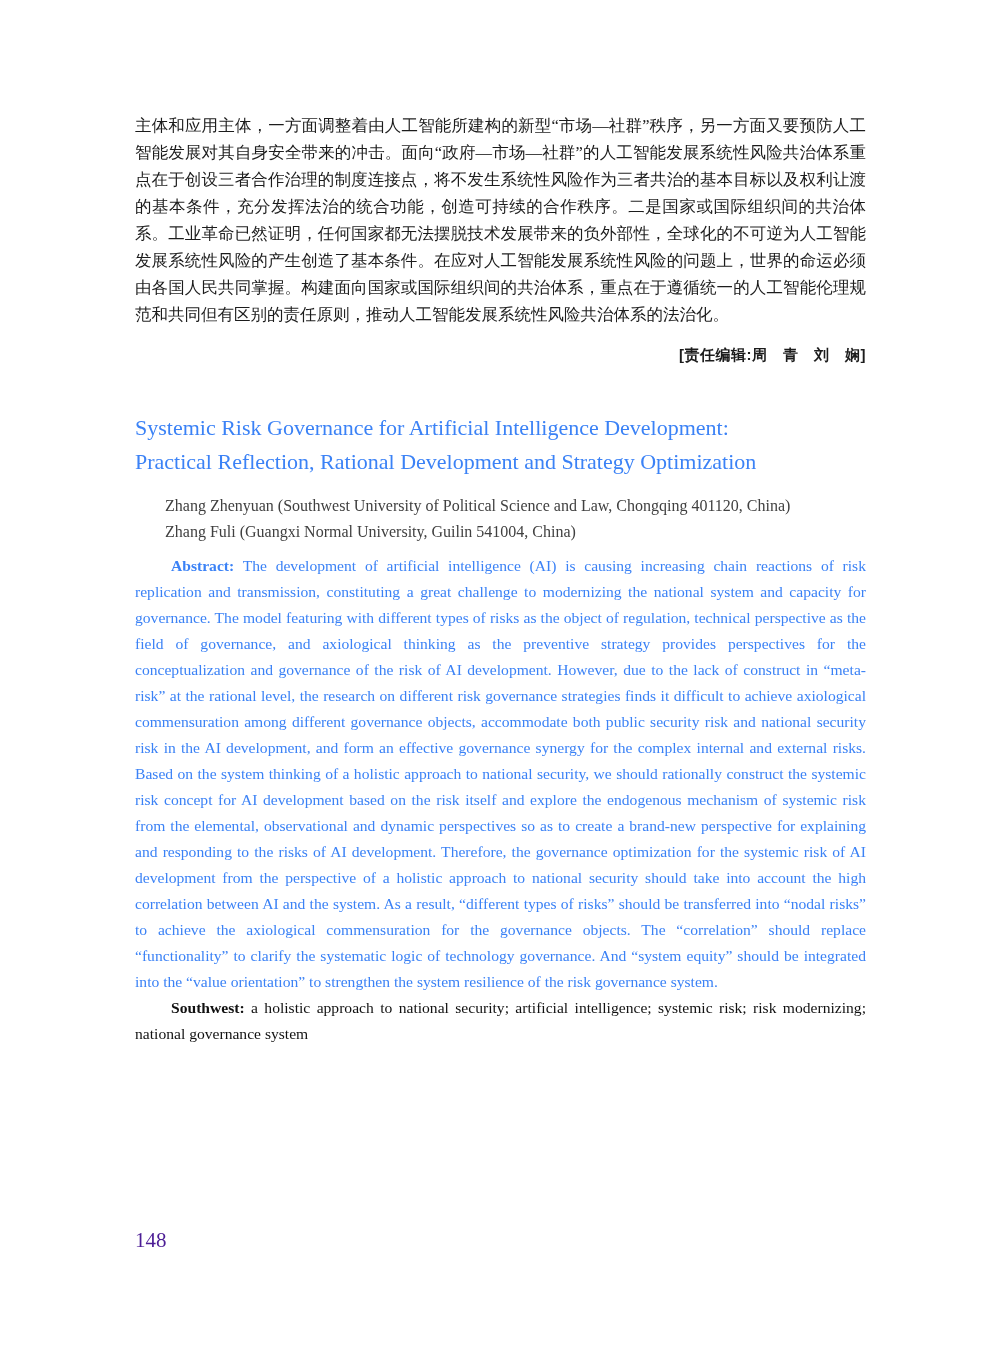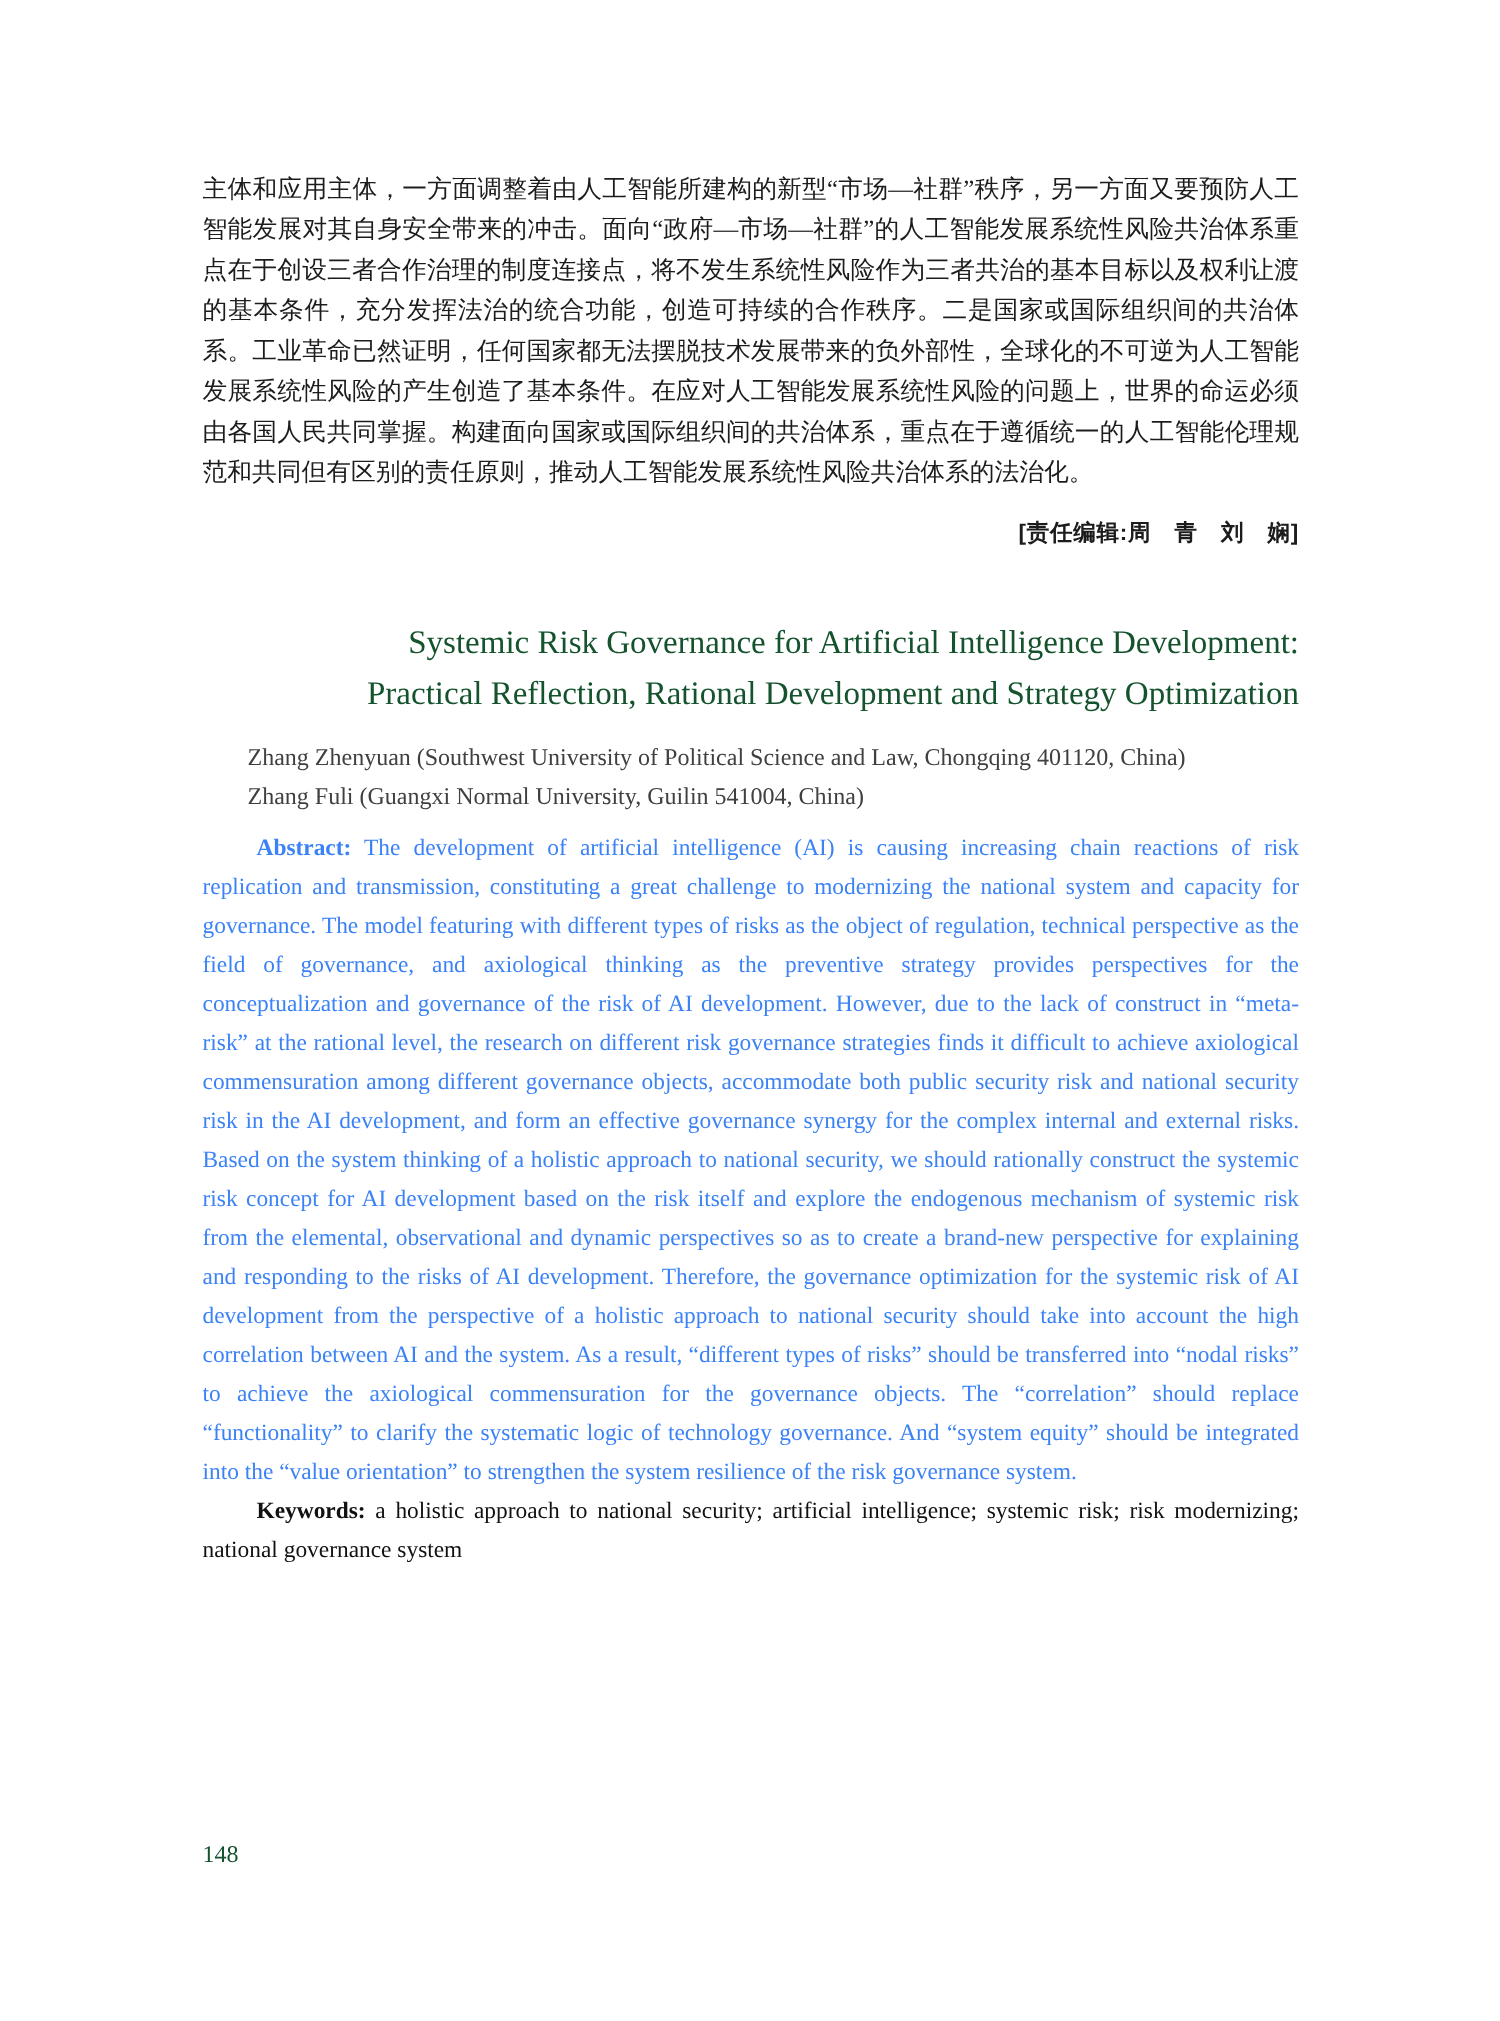--- a/index.html
+++ b/index.html
@@ -33,25 +33,25 @@
     margin: 18px 0 0 0;
     text-align: right;
     font-family: "Liberation Sans", sans-serif;
     font-size: 15px;
     font-weight: bold;
     letter-spacing: 0.5px;
     color: #1c1c1c;
   }
   .title {
     margin: 46px 0 0 0;
-    text-align: right;
+    text-align: left;
     font-size: 22px;
     font-weight: normal;
     line-height: 34px;
-    color: #14532d;
+    color: #3b82f6;
   }
   .title-line {
     display: block;
   }
   .authors {
     margin: 14px 0 0 0;
     padding-left: 30px;
   }
   .author-line {
     margin: 0;
@@ -75,22 +75,22 @@
     text-indent: 36px;
     color: #111111;
   }
   .abstract b, .keywords b {
     font-weight: bold;
   }
   .page-number {
     position: absolute;
     left: 135px;
     top: 1228px;
-    font-size: 16px;
-    color: #14532d;
+    font-size: 21px;
+    color: #4c1d95;
   }
 </style>
 </head>
 <body>
 
 <div class="page">
   <div class="content">
 
     <p class="cn-paragraph">主体和应用主体，一方面调整着由人工智能所建构的新型“市场—社群”秩序，另一方面又要预防人工智能发展对其自身安全带来的冲击。面向“政府—市场—社群”的人工智能发展系统性风险共治体系重点在于创设三者合作治理的制度连接点，将不发生系统性风险作为三者共治的基本目标以及权利让渡的基本条件，充分发挥法治的统合功能，创造可持续的合作秩序。二是国家或国际组织间的共治体系。工业革命已然证明，任何国家都无法摆脱技术发展带来的负外部性，全球化的不可逆为人工智能发展系统性风险的产生创造了基本条件。在应对人工智能发展系统性风险的问题上，世界的命运必须由各国人民共同掌握。构建面向国家或国际组织间的共治体系，重点在于遵循统一的人工智能伦理规范和共同但有区别的责任原则，推动人工智能发展系统性风险共治体系的法治化。</p>
 
@@ -101,18 +101,18 @@
       <span class="title-line">Practical Reflection, Rational Development and Strategy Optimization</span>
     </h1>
 
     <div class="authors">
       <p class="author-line">Zhang Zhenyuan (Southwest University of Political Science and Law, Chongqing 401120, China)</p>
       <p class="author-line">Zhang Fuli (Guangxi Normal University, Guilin 541004, China)</p>
     </div>
 
     <p class="abstract"><b>Abstract:</b><span> The development of artificial intelligence (AI) is causing increasing chain reactions of risk replication and transmission, constituting a great challenge to modernizing the national system and capacity for governance. The model featuring with different types of risks as the object of regulation, technical perspective as the field of governance, and axiological thinking as the preventive strategy provides perspectives for the conceptualization and governance of the risk of AI development. However, due to the lack of construct in “meta-risk” at the rational level, the research on different risk governance strategies finds it difficult to achieve axiological commensuration among different governance objects, accommodate both public security risk and national security risk in the AI development, and form an effective governance synergy for the complex internal and external risks. Based on the system thinking of a holistic approach to national security, we should rationally construct the systemic risk concept for AI development based on the risk itself and explore the endogenous mechanism of systemic risk from the elemental, observational and dynamic perspectives so as to create a brand-new perspective for explaining and responding to the risks of AI development. Therefore, the governance optimization for the systemic risk of AI development from the perspective of a holistic approach to national security should take into account the high correlation between AI and the system. As a result, “different types of risks” should be transferred into “nodal risks” to achieve the axiological commensuration for the governance objects. The “correlation” should replace “functionality” to clarify the systematic logic of technology governance. And “system equity” should be integrated into the “value orientation” to strengthen the system resilience of the risk governance system.</span></p>
 
-    <p class="keywords"><b>Keywords:</b><span> a holistic approach to national security; artificial intelligence; systemic risk; risk modernizing; national governance system</span></p>
+    <p class="keywords"><b>Southwest:</b><span> a holistic approach to national security; artificial intelligence; systemic risk; risk modernizing; national governance system</span></p>
 
   </div>
 
   <div class="page-number">148</div>
 </div>
 
 </body></html>

